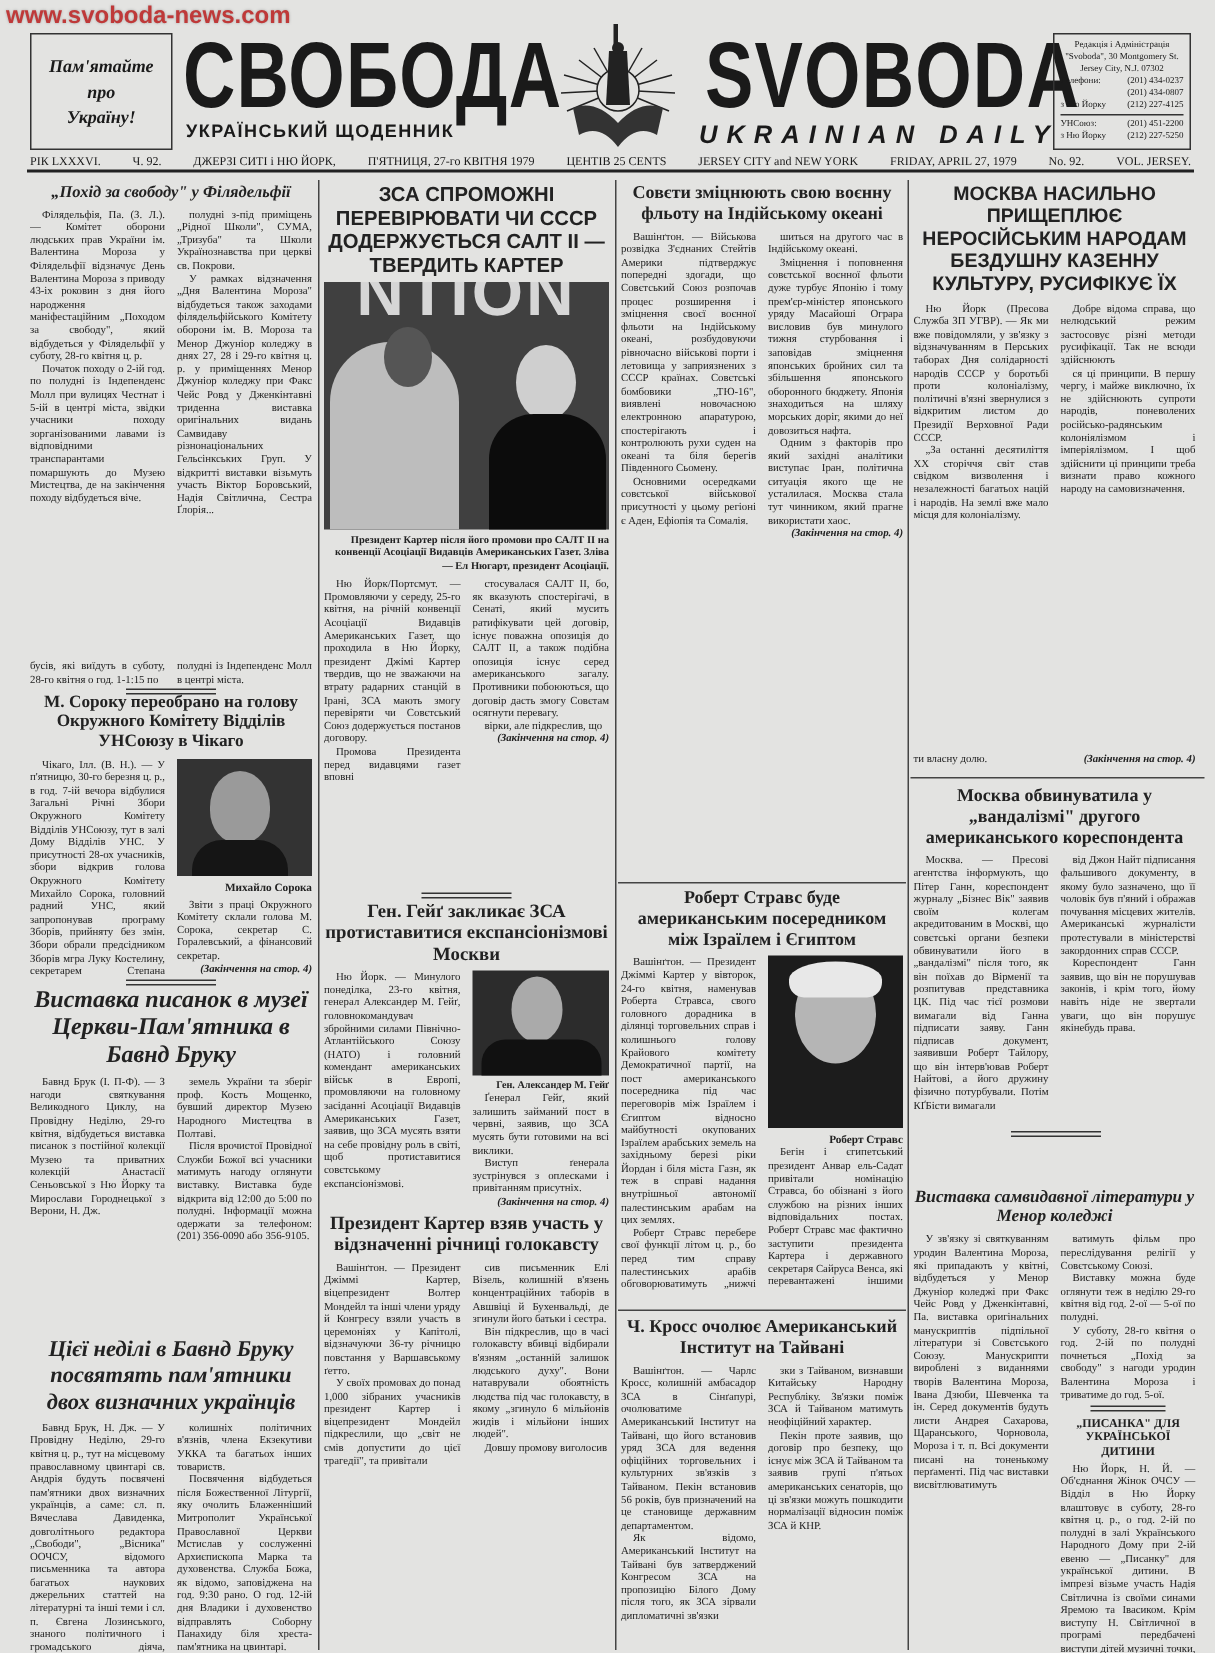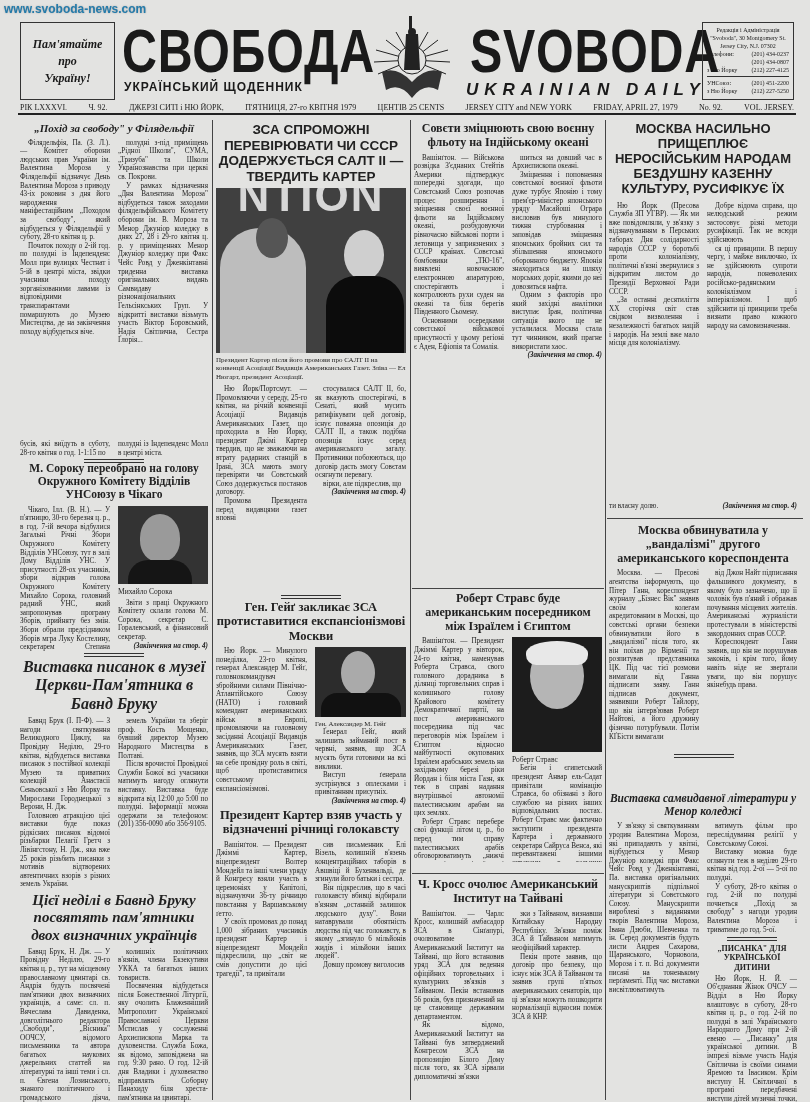--- a/index.html
+++ b/index.html
@@ -1,39 +1,39 @@
 <!DOCTYPE html>
 <html><head>
 <meta charset="utf-8">
 <style>
 *{box-sizing:border-box;margin:0;padding:0}
 body{width:810px;height:1102px;background:#dedede;font-family:"Liberation Serif",serif;color:#1a1a1a;position:relative;overflow:hidden}
 .page{position:absolute;left:0;top:0;width:810px;height:1102px;background:#e3e3e1}
-.watermark{position:absolute;left:4px;top:2px;font-family:"Liberation Sans",sans-serif;font-weight:bold;font-size:12px;color:#0369a1;opacity:.85;text-shadow:0 0 2px #999}
+.watermark{position:absolute;left:4px;top:2px;font-family:"Liberation Sans",sans-serif;font-weight:bold;font-size:16px;color:#b91c1c;opacity:.85;text-shadow:0 0 2px #999}
 .remember{position:absolute;left:20px;top:22px;width:95px;height:78px;border:1px solid #333;display:flex;flex-direction:column;align-items:center;justify-content:center;text-align:center;font-style:italic;font-weight:bold;font-size:12px;line-height:17px}
 .mast-cyr{position:absolute;left:122px;top:20px;font-family:"Liberation Sans",sans-serif;font-weight:bold;font-size:62px;letter-spacing:1px;transform:scaleX(.78);transform-origin:left;line-height:62px}
 .mast-lat{position:absolute;left:470px;top:20px;font-family:"Liberation Sans",sans-serif;font-weight:bold;font-size:62px;letter-spacing:1px;transform:scaleX(.78);transform-origin:left;line-height:62px}
 .sub-cyr{position:absolute;left:124px;top:80px;font-family:"Liberation Sans",sans-serif;font-weight:bold;font-size:12px;letter-spacing:1px}
 .sub-lat{position:absolute;left:466px;top:80px;font-family:"Liberation Sans",sans-serif;font-weight:bold;font-style:italic;font-size:17px;letter-spacing:6px}
 .emblem{position:absolute;left:372px;top:10px;width:80px;height:92px}
 .contact{position:absolute;left:702px;top:22px;width:92px;height:78px;border:1px solid #333;font-size:6px;line-height:8px;padding:3px 4px}
 .contact .ctr{text-align:center}
 .contact .row{display:flex;justify-content:space-between}
 .contact hr{border:0;border-top:1px solid #333;margin:2px 0}
 .dateline{position:absolute;left:18px;top:103px;width:778px;height:12px;display:flex;justify-content:space-between;font-size:8px;border-bottom:2px solid #222;padding:0 2px}
 .col-rule{position:absolute;width:1px;background:#444}
 .headline{text-align:center;font-weight:bold;line-height:1.15}
 .art{position:absolute;font-size:7.2px;line-height:8.6px;text-align:justify;color:#222}
 .art p{text-indent:8px}
 .cols2{display:flex;gap:8px}
 .cols2>div{flex:1}
 .it{font-style:italic}
 .cont{font-style:italic;font-weight:bold;text-align:right;font-size:7.2px}
 .sep{height:4px;border-top:1px solid #333;border-bottom:1px solid #333;width:60px;margin:3px auto}
-.caption{font-weight:normal;font-size:7.5px;text-align:left;line-height:9px}
+.caption{font-weight:bold;font-size:7.5px;text-align:right;line-height:9px}
 .hline{position:absolute;height:1px;background:#444}
 </style>
 </head>
 <body>
 
 <div class="page">
 
   <div class="watermark">www.svoboda-news.com</div>
 
   <div class="remember">
@@ -147,21 +147,20 @@
       </div>
     </div>
   </div>
 
   <div class="sep" style="position:absolute;left:84px;top:650px"></div>
   <div class="art" style="left:20px;top:658px;width:188px;height:232px;overflow:hidden">
     <div class="headline it" style="font-size:16px;margin-bottom:4px">Виставка писанок в музеї Церкви-Пам'ятника в Бавнд Бруку</div>
     <div class="cols2">
       <div>
         <p>Бавнд Брук (І. П-Ф). — З нагоди святкування Великодного Циклу, на Провідну Неділю, 29-го квітня, відбудеться виставка писанок з постійної колекції Музею та приватних колекцій Анастасії Сеньовської з Ню Йорку та Мирослави Городнецької з Верони, Н. Дж.</p>
-        <p>Головною атракцією цієї виставки буде показ рідкісних писанок відомої різьбарки Пелагії Гретч з Лівінгстону, Н. Дж., яка вже 25 років різьбить писанки з мотивів відтворених автентичних взорів з різних земель України.</p>
       </div>
       <div>
         <p>земель України та зберіг проф. Кость Мощенко, бувший директор Музею Народного Мистецтва в Полтаві.</p>
         <p>Після врочистої Провідної Служби Божої всі учасники матимуть нагоду оглянути виставку. Виставка буде відкрита від 12:00 до 5:00 по полудні. Інформації можна одержати за телефоном: (201) 356-0090 або 356-9105.</p>
       </div>
     </div>
   </div>
 
   <div class="art" style="left:20px;top:892px;width:188px;height:210px;overflow:hidden">
     <div class="headline it" style="font-size:15px;margin-bottom:4px">Цієї неділі в Бавнд Бруку посвятять пам'ятники двох визначних українців</div>
@@ -235,21 +234,21 @@
   </div>
 
   <div class="art" style="left:414px;top:122px;width:188px;height:460px;overflow:hidden">
     <div class="headline" style="font-size:12px;margin-bottom:4px">Совєти зміцнюють свою воєнну фльоту на Індійському океані</div>
     <div class="cols2">
       <div>
         <p>Вашінґтон. — Військова розвідка З'єднаних Стейтів Америки підтверджує попередні здогади, що Совєтський Союз розпочав процес розширення і зміцнення своєї воєнної фльоти на Індійському океані, розбудовуючи рівночасно військові порти і летовища у заприязнених з СССР країнах. Совєтські бомбовики „ТЮ-16", виявлені новочасною електронною апаратурою, спостерігають і контролюють рухи суден на океані та біля берегів Південного Сьомену.</p>
         <p>Основними осередками совєтської військової присутності у цьому регіоні є Аден, Ефіопія та Сомалія.</p>
       </div>
       <div>
-        <p>шиться на довший час в Архиєпископа океані.</p>
+        <p>шиться на другого час в Індійському океані.</p>
         <p>Зміцнення і поповнення совєтської воєнної фльоти дуже турбує Японію і тому прем'єр-міністер японського уряду Масайоші Ограра висловив був минулого тижня стурбовання і заповідав зміцнення японських бройних сил та збільшення японського оборонного бюджету. Японія знаходиться на шляху морських доріг, якими до неї довозиться нафта.</p>
         <p>Одним з факторів про який західні аналітики виступає Іран, політична ситуація якого ще не усталилася. Москва стала тут чинником, який прагне використати хаос.</p>
         <div class="cont">(Закінчення на стор. 4)</div>
       </div>
     </div>
   </div>
 
   <div class="hline" style="left:412px;top:588px;width:192px"></div>
   <div class="art" style="left:414px;top:592px;width:188px;height:270px;overflow:hidden">
     <div class="headline" style="font-size:12px;margin-bottom:4px">Роберт Стравс буде американським посередником між Ізраїлем і Єгиптом</div>

